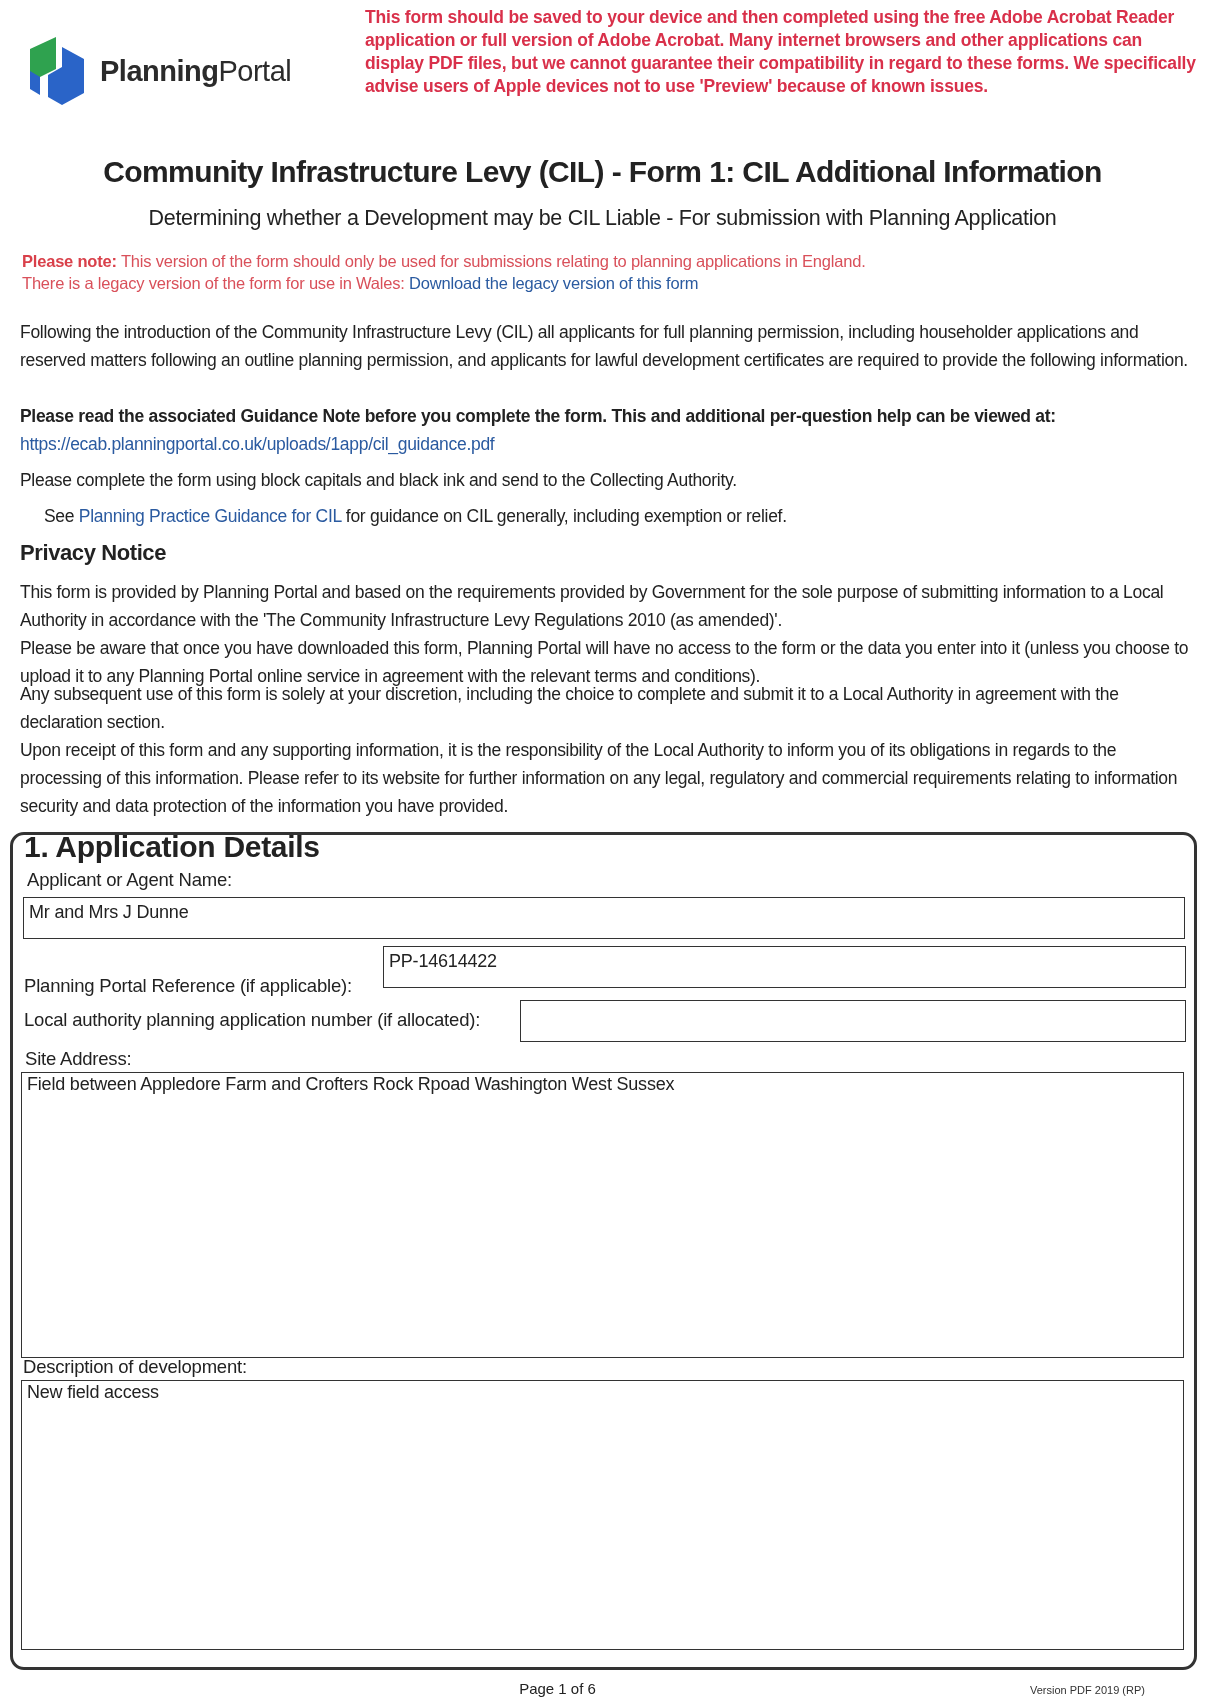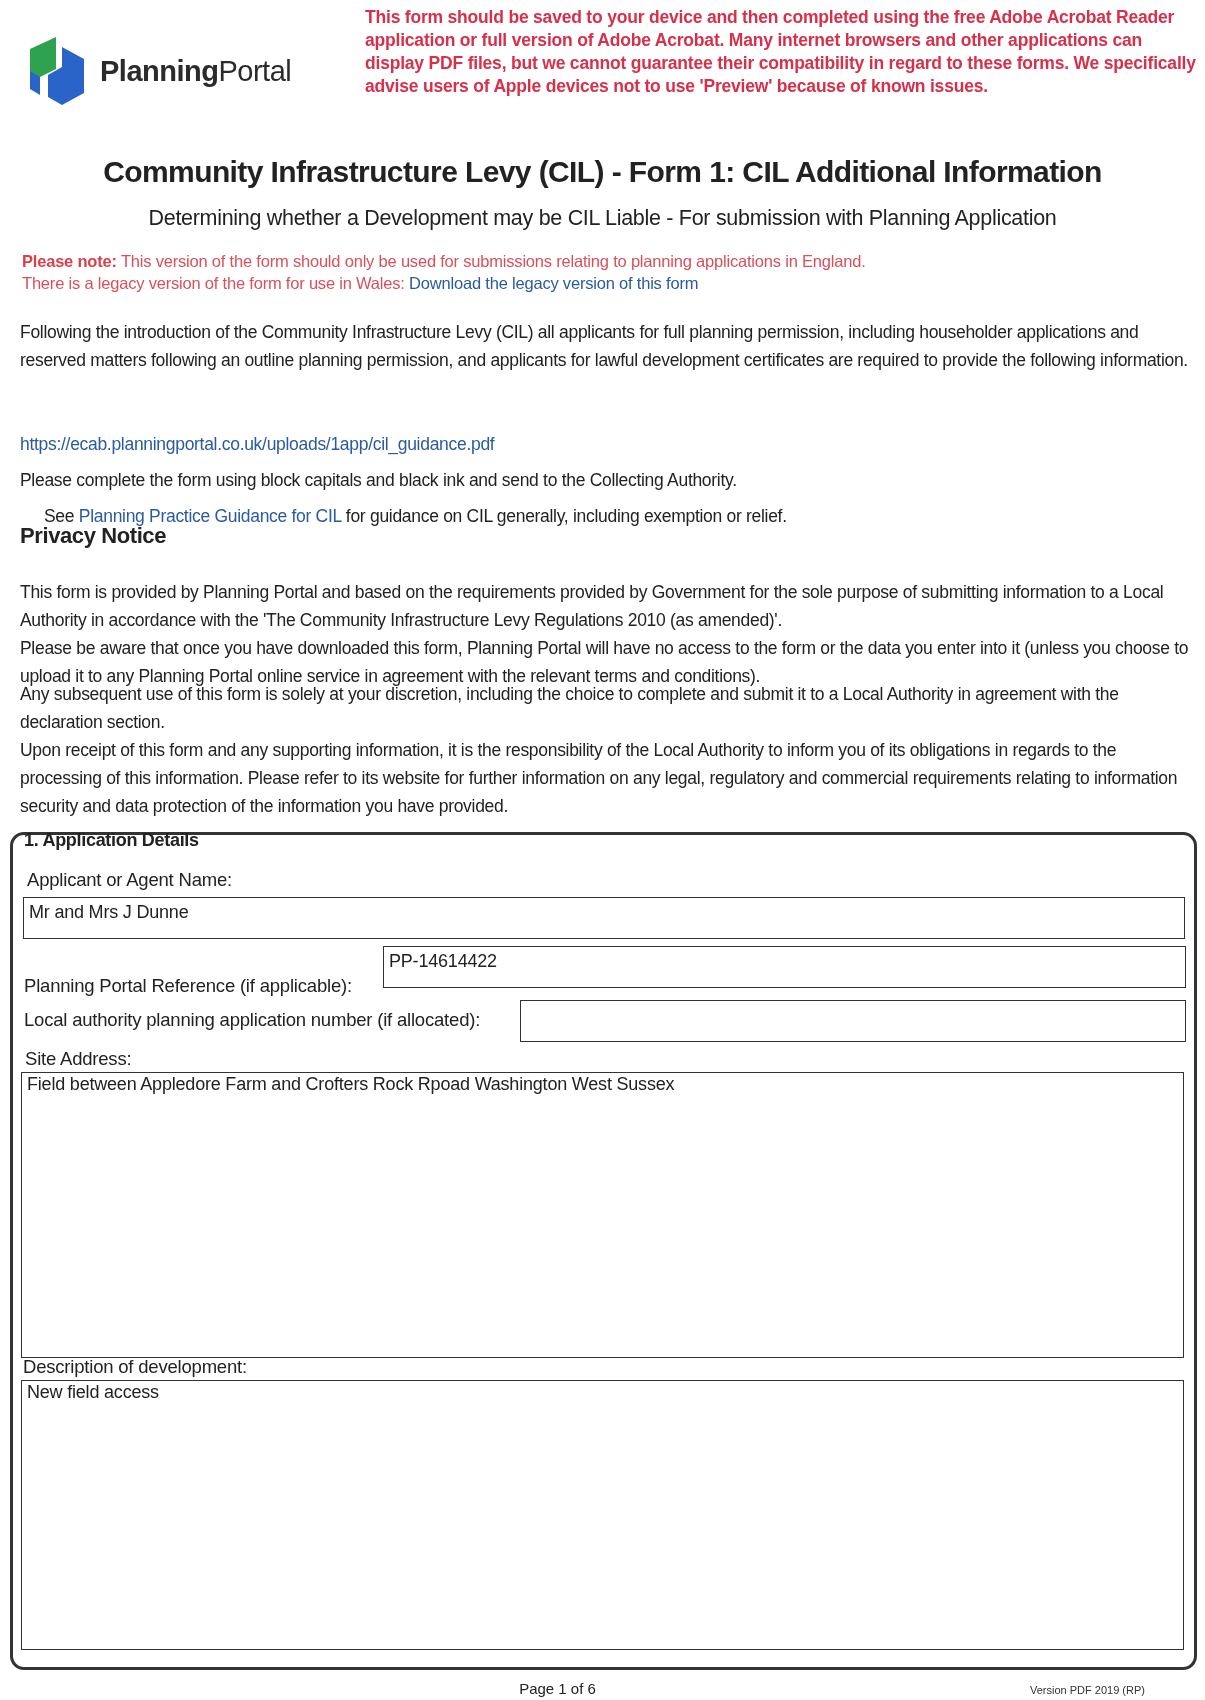--- a/index.html
+++ b/index.html
@@ -25,21 +25,21 @@
   .note b { font-weight: bold; color: #d9404a; }
   .link { color: #2a5aa0; }
 
   .para { left: 20px; width: 1180px; font-size: 17.5px; line-height: 28px; color: #222; letter-spacing: -0.3px; }
   .para b { font-weight: bold; }
   .h2 { left: 20px; font-size: 22px; font-weight: bold; color: #222; letter-spacing: -0.4px; }
 
   
   .section { left: 10px; top: 832px; width: 1187px; height: 838px; border: 3px solid #333;
              border-radius: 14px; box-sizing: border-box; }
-  .sec-title { left: 24px; top: 830px; font-size: 18px; font-weight: bold; color: #222; letter-spacing: -0.3px; }
+  .sec-title { left: 24px; top: 830px; font-size: 30px; font-weight: bold; color: #222; letter-spacing: -0.3px; }
   .label { font-size: 18.5px; color: #222; letter-spacing: -0.2px; }
   .field { border: 1.5px solid #333; box-sizing: border-box; background: #fff; font-size: 18px;
            color: #222; padding: 4px 5px; letter-spacing: -0.2px; font-family: "Liberation Sans", sans-serif; }
 
   .footer-page { left: 0; width: 1075px; top: 1680px; text-align: center; font-size: 15px; color: #222; margin-left: 20px; }
   .footer-ver { left: 1030px; top: 1684px; font-size: 11px; color: #333; }
 </style>
 </head>
 <body>
 
@@ -63,31 +63,31 @@
 <div class="abs subtitle">Determining whether a Development may be CIL Liable - For  submission with Planning Application</div>
 
 <div class="abs note">
   <div><b>Please note:</b><span> This version of the form should only be used for submissions relating to planning applications in England.</span></div>
   <div><span>There is a legacy version of the form for use in Wales: </span><span class="link">Download the legacy version of this form</span></div>
 </div>
 
 <div class="abs para" style="top:318px;">Following the introduction of the Community Infrastructure Levy (CIL) all applicants for full planning permission, including householder applications and reserved matters following an outline planning permission, and applicants for lawful development certificates are required to provide the following information.</div>
 
 <div class="abs para" style="top:402px;">
-  <br>
+  <b>Please read the associated Guidance Note before you complete the form. This and additional per-question help can be viewed at:</b><br>
   <span class="link">https://ecab.planningportal.co.uk/uploads/1app/cil_guidance.pdf</span>
 </div>
 
 <div class="abs para" style="top:466px;">Please complete the form using block capitals and black ink and send to the Collecting Authority.</div>
 
 <div class="abs para" style="top:502px;margin-left:24px;">
   <span>See </span><span class="link">Planning Practice Guidance for CIL</span><span> for guidance on CIL generally, including exemption or relief.</span>
 </div>
 
-<div class="abs h2" style="top:523px;text-align:right;">Privacy Notice</div>
+<div class="abs h2" style="top:540px;text-align:right;">Privacy Notice</div>
 <div class="abs para" style="top:578px;">This form is provided by Planning Portal and based on the requirements provided by Government for the sole purpose of submitting information to a Local Authority in accordance with the 'The Community Infrastructure Levy Regulations 2010 (as amended)'.</div>
 <div class="abs para" style="top:634px;">Please be aware that once you have downloaded this form, Planning Portal will have no access to the form or the data you enter into it (unless you choose to upload it to any Planning Portal online service in agreement with the relevant terms and conditions).</div>
 <div class="abs para" style="top:680px;">Any subsequent use of this form is solely at your discretion, including the choice to complete and submit it to a Local Authority in agreement with the declaration section.</div>
 <div class="abs para" style="top:736px;">Upon receipt of this form and any supporting information, it is the responsibility of the Local Authority to inform you of its obligations in regards to the processing of this information. Please refer to its website for further information on any legal, regulatory and commercial requirements relating to information security and data protection of the information you have provided.</div>
 
 <div class="abs section"></div>
 <div class="abs sec-title">1. Application Details</div>
 
 <div class="abs label" style="left:27px; top:869px;">Applicant or Agent Name:</div>
 <div class="abs field" style="left:23px; top:897px; width:1162px; height:42px;">Mr and Mrs J Dunne</div>

